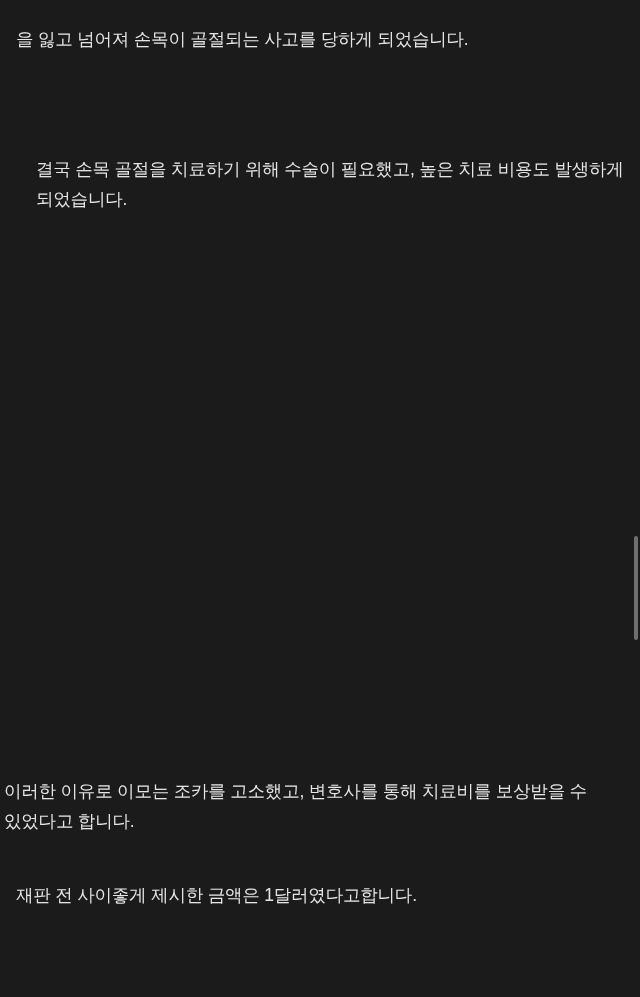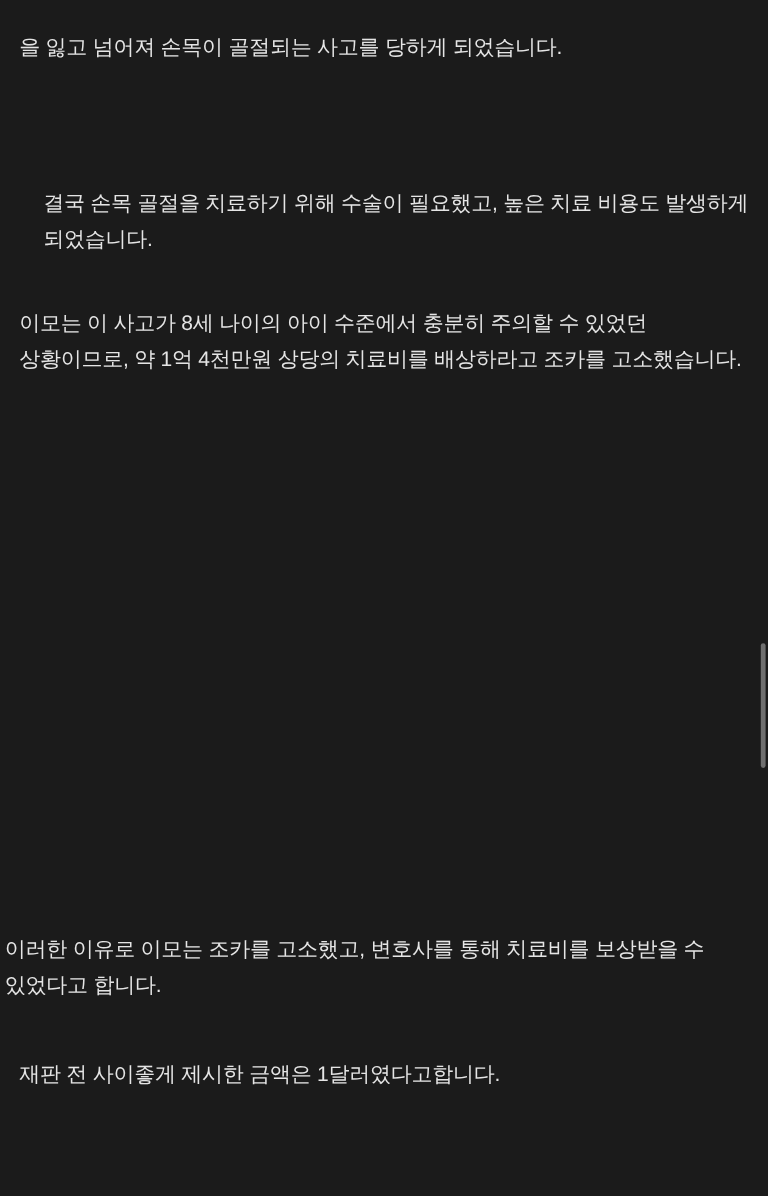--- a/index.html
+++ b/index.html
@@ -55,21 +55,20 @@
 </style>
 </head>
 <body>
 
 <div class="page">
 
   <p class="para p-top">을 잃고 넘어져 손목이 골절되는 사고를 당하게 되었습니다.</p>
 
   <p class="para p1">결국 손목 골절을 치료하기 위해 수술이 필요했고, 높은 치료 비용도 발생하게 되었습니다.</p>
 
-  <p class="para p2">이모는 이 사고가 8세 나이의 아이 수준에서 충분히 주의할 수 있었던 상황이므로, 약 1억 4천만원 상당의 치료비를 배상하라고 조카를 고소했습니다.</p>
 
 
 
   <p class="para p5">이러한 이유로 이모는 조카를 고소했고, 변호사를 통해 치료비를 보상받을 수 있었다고 합니다.</p>
 
   <p class="para p6">재판 전 사이좋게 제시한 금액은 1달러였다고합니다.</p>
 
   <div class="scrollbar"></div>
 
 </div>

